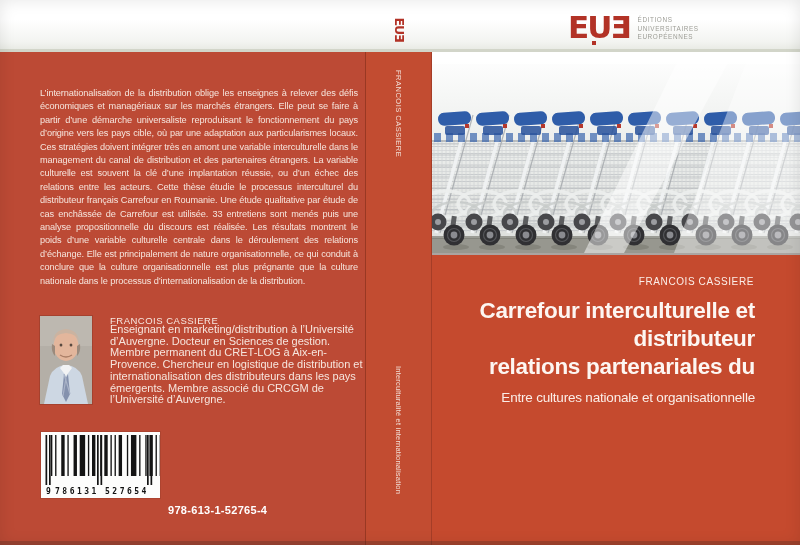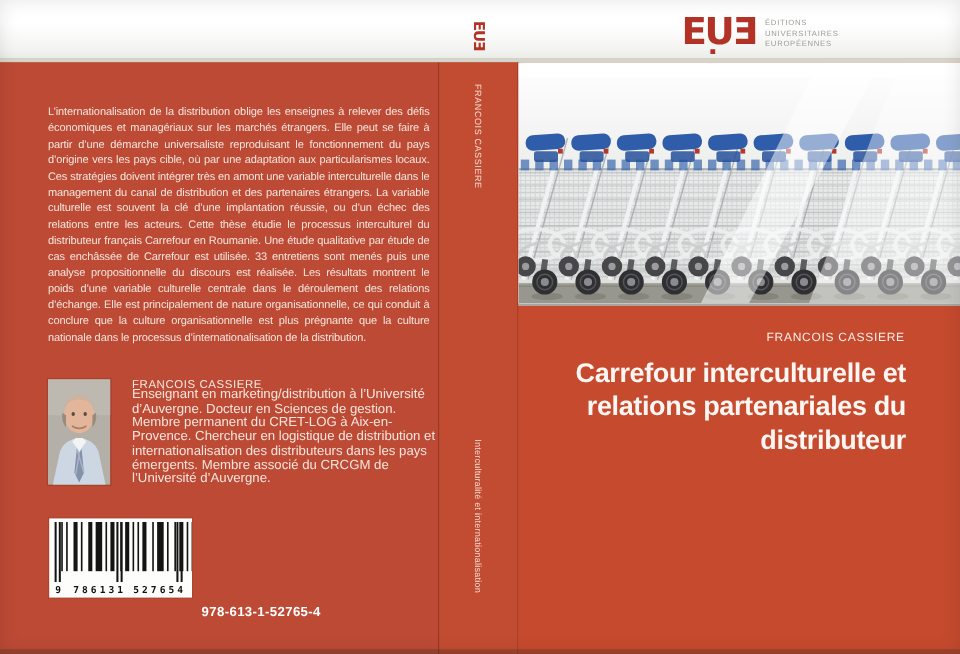--- a/index.html
+++ b/index.html
@@ -65,21 +65,21 @@
     background:#fdfdfc;box-shadow:0 0 0 1px rgba(0,0,0,.08);
   }
   .barcode-box svg{position:absolute;left:0;top:0;}
   .barcode-digits{
     position:absolute;left:5px;right:5px;bottom:2px;height:10px;
     display:flex;align-items:center;
     font-family:"DejaVu Sans Mono", monospace;
     font-size:8px;font-weight:bold;color:#111;
   }
   .barcode-digits .lead{width:9px;}
-  .barcode-digits .grp{flex:1;text-align:right;letter-spacing:2.5px;}
+  .barcode-digits .grp{flex:1;text-align:left;letter-spacing:2.5px;}
   .isbn-text{
     position:absolute;left:168px;top:452px;
     font-size:11px;font-weight:600;letter-spacing:.3px;color:#ffffff;
   }
   
   .spine-text{
     position:absolute;left:50%;transform:translateX(-50%);
     writing-mode:vertical-rl;
     font-size:7.5px;letter-spacing:.5px;color:#f2ded6;white-space:nowrap;
   }
@@ -415,19 +415,20 @@
           <circle cx="382" cy="183" r="3.4" fill="#8a8b90"></circle>
         </g>
       <polygon points="250,0 302,0 192,201 152,201" fill="#ffffff" opacity="0.5"></polygon>
       <polygon points="318,0 368,0 368,201 242,201" fill="#ffffff" opacity="0.42"></polygon>
       <rect x="0" y="0" width="368" height="12" fill="#ffffff" opacity="0.75"></rect>
     </svg>
   </div>
   <div class="front-author">FRANCOIS CASSIERE</div>
   <div class="front-title">
     <div>Carrefour interculturelle et</div>
+    <div>distributeur</div>
     <div>relations partenariales du</div>
-    <div>distributeur</div>
   </div>
+  <div class="front-subtitle">Entre cultures nationale et organisationnelle</div>
 </div>
 
 <div id="bottom-edge"></div>
 <div id="vignette"></div>
 
 </body></html>

